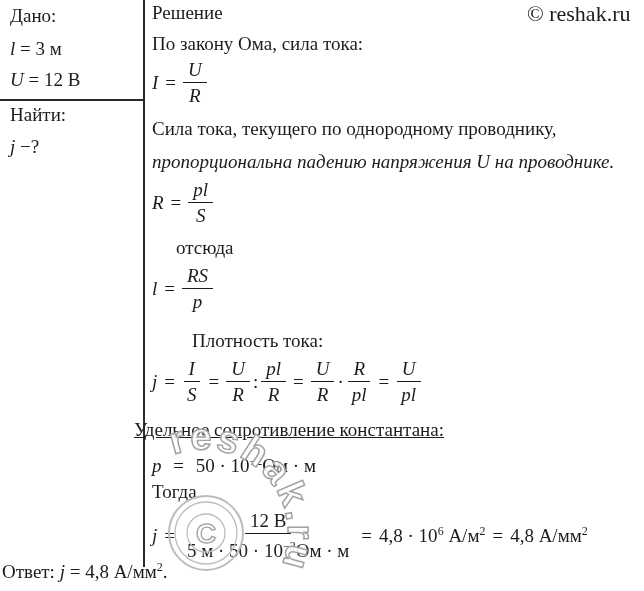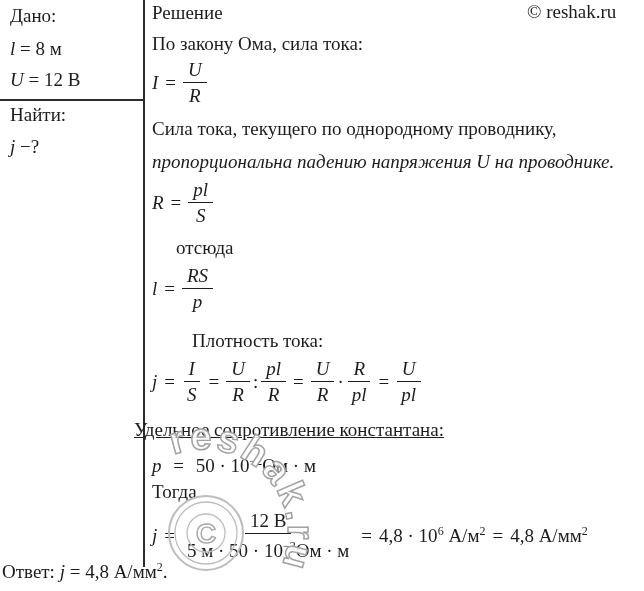--- a/index.html
+++ b/index.html
@@ -12,21 +12,21 @@
   .mrow { position:absolute; display:flex; align-items:center; white-space:nowrap; }
   .it { font-style:italic; }
   .op { margin:0 7px; }
   .op-tight { margin:0 3px; }
   .frac { display:inline-flex; flex-direction:column; align-items:center; text-align:center; }
   .frac .num { padding:0 5px 2px; border-bottom:1.6px solid #1c1c1c; line-height:21px; }
   .frac .den { padding:2px 5px 0; line-height:21px; }
   sup { font-size:12px; }
   .vline { position:absolute; left:143px; top:0; width:1.5px; height:567px; background:#2b2b2b; }
   .hline { position:absolute; left:0; top:99px; width:144px; height:1.5px; background:#2b2b2b; }
-  .credit { position:absolute; left:527px; top:1px; font-size:19px; }
+  .credit { position:absolute; left:527px; top:1px; font-size:22px; }
   .answer { position:absolute; left:2px; top:560px; font-size:19px; white-space:nowrap; }
   
   .wm { position:absolute; left:0; top:0; pointer-events:none; }
   .ring { fill:none; stroke:#bdbdbd; stroke-width:2; }
   .ring.thin { stroke-width:1.3; }
   .wm-c {
     font-family:"Liberation Sans","DejaVu Sans",sans-serif; font-weight:bold; font-size:28px;
     fill:#ffffff; fill-opacity:0.85; stroke:#a8a8a8; stroke-width:1.4;
   }
   .wm-arc {
@@ -38,21 +38,21 @@
 <body>
 
 <div class="page">
 
   <div class="credit">© reshak.ru</div>
 
   <div class="vline"></div>
   <div class="hline"></div>
 
   <div class="line" style="left:10px; top:5px;">Дано:</div>
-  <div class="line" style="left:10px; top:38px;"><span class="it">l</span><span> = 8 м</span></div>
+  <div class="line" style="left:10px; top:38px;"><span class="it">l</span><span> = 3 м</span></div>
   <div class="line" style="left:10px; top:69px;"><span class="it">U</span><span> = 12 В</span></div>
   <div class="line" style="left:10px; top:104px;">Найти:</div>
   <div class="line" style="left:10px; top:136px;"><span class="it">j</span><span> −?</span></div>
 
   <div class="line" style="left:152px; top:33px;">По закону Ома, сила тока:</div>
   <div class="line" style="left:152px; top:2px;">Решение</div>
 
   <div class="mrow" style="left:152px; top:59px;">
     <span class="it">I</span>
     <span class="op">=</span>

